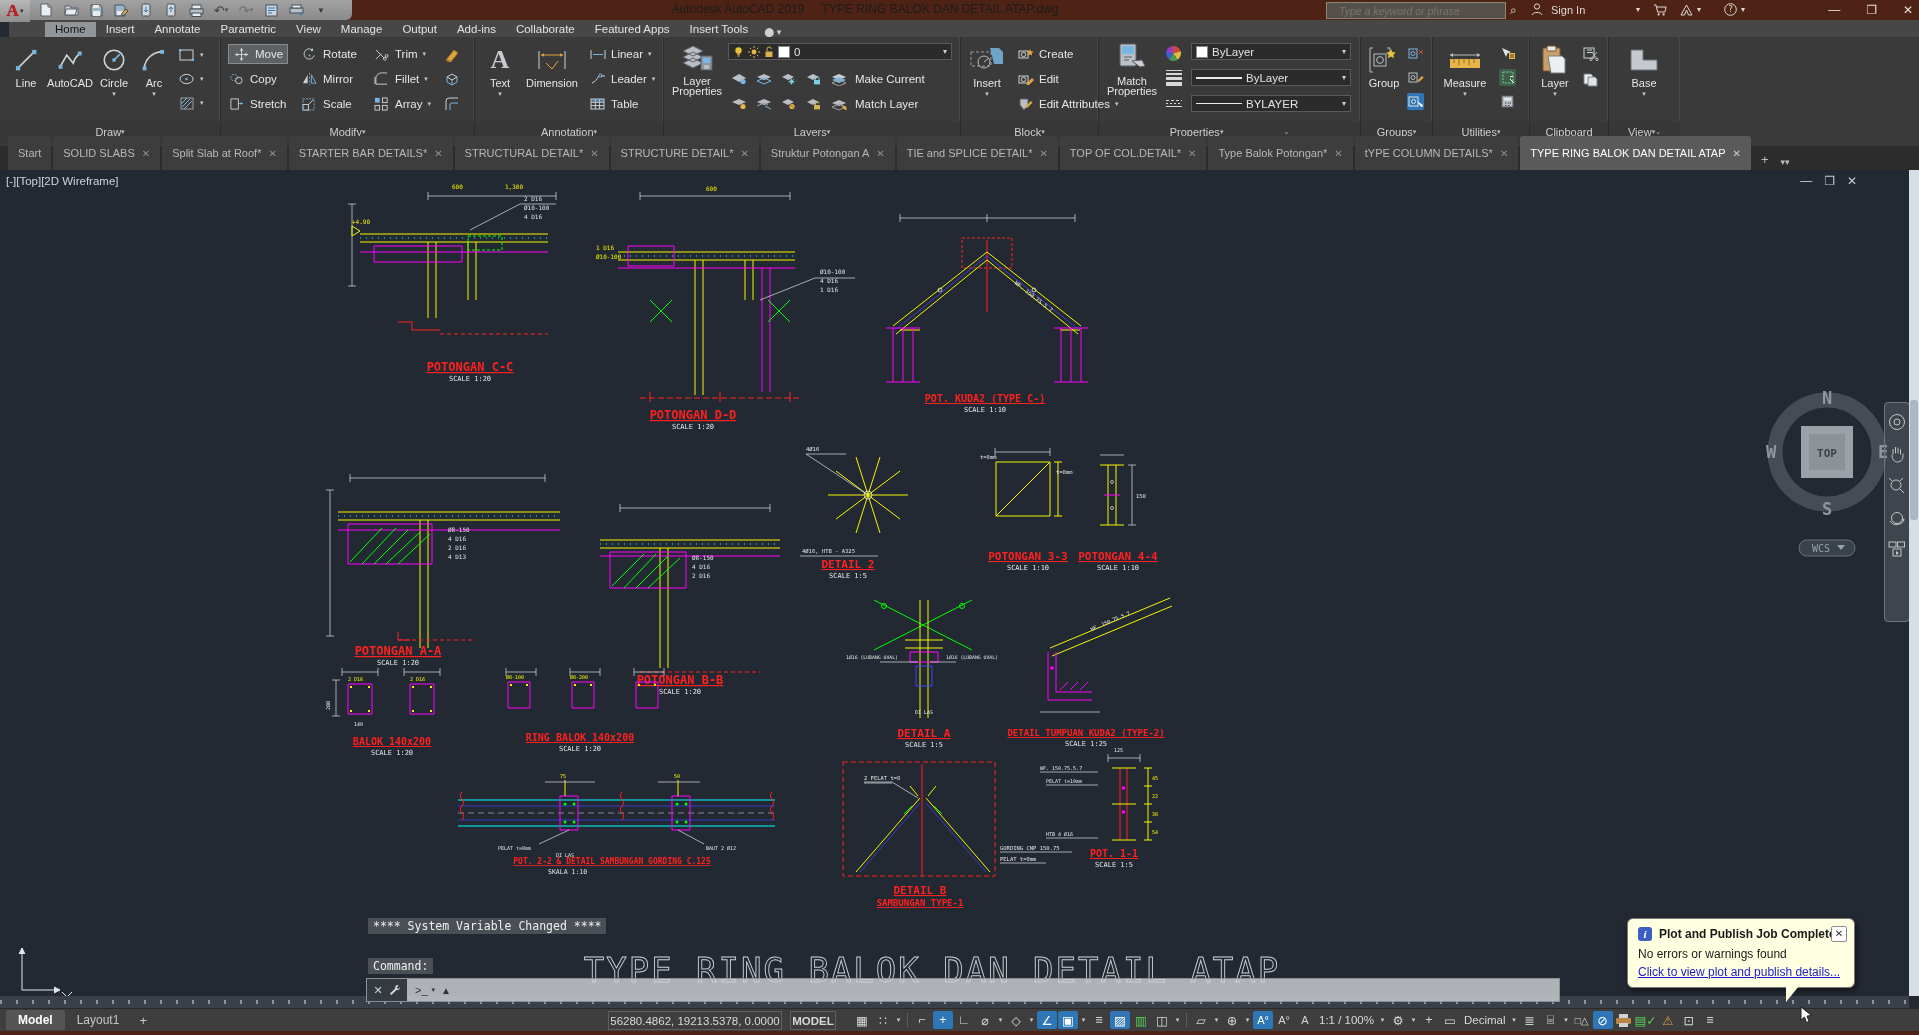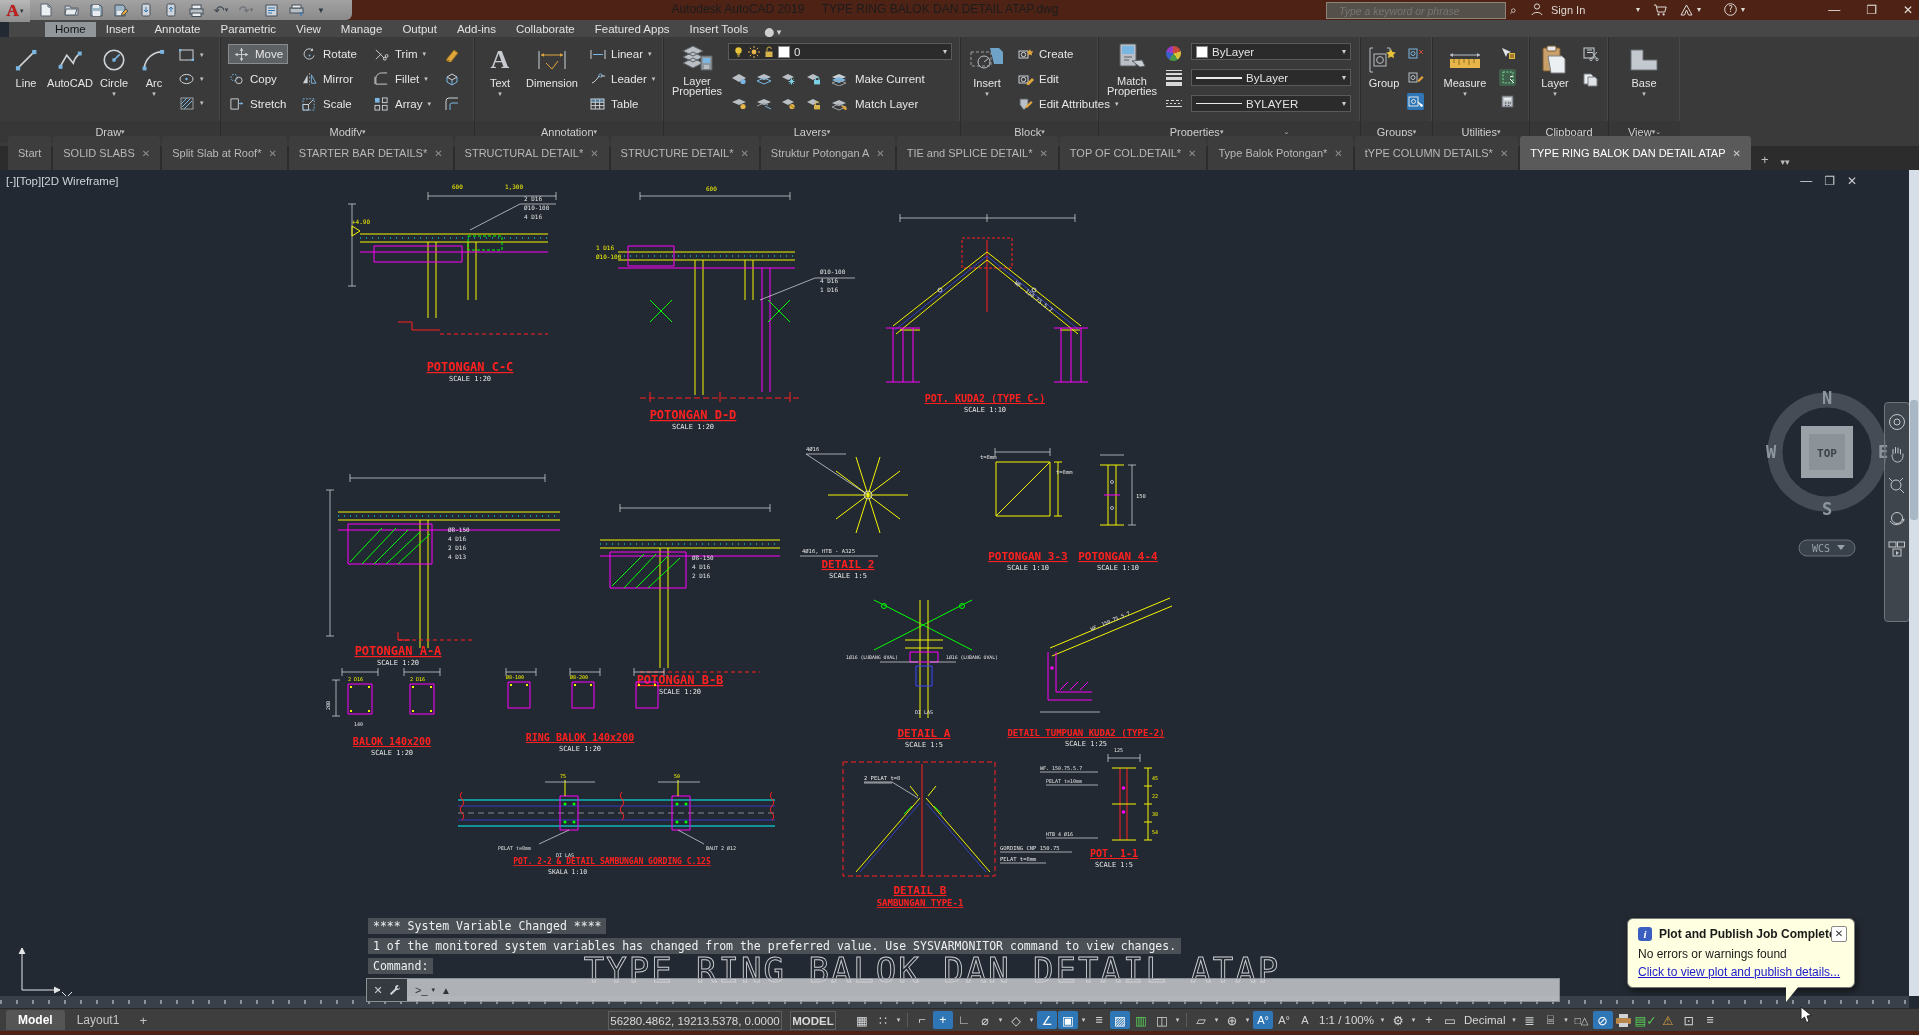--- a/index.html
+++ b/index.html
@@ -1176,21 +1176,20 @@
         </svg>
       <svg width="18" height="16" viewBox="0 0 18 16">
           <rect x="1" y="1" width="7" height="5" fill="none" stroke="#c2c6ca"></rect>
           <rect x="9.5" y="1" width="7" height="5" fill="none" stroke="#c2c6ca"></rect>
           <rect x="5" y="8" width="8" height="7" fill="none" stroke="#c2c6ca"></rect>
           <path d="M8 10l3 2-3 2Z" fill="#c2c6ca"></path>
         </svg>
     </div>
 
     <div class="cmdline" style="top:748px">**** System Variable Changed ****</div>
-    <div class="cmdline" style="top:768px">1 of the monitored system variables has changed from the preferred value. Use SYSVARMONITOR command to view changes.</div>
     <div class="cmdline" style="top:788px">Command:</div>
 
     <div id="cmddock">
       <div id="cmdgrip">
         <span>✕</span>
         <svg width="12" height="12" viewBox="0 0 13 13">
             <path d="M9.5 1a3 3 0 0 0-2.9 3.8L1 10.4 2.6 12l5.6-5.6A3 3 0 0 0 12 3.5l-2 2-1.5-1.5 2-2A3 3 0 0 0 9.5 1Z" fill="#cdd1d5"></path>
           </svg>
       </div>
       <span class="pr">&gt;_</span>

